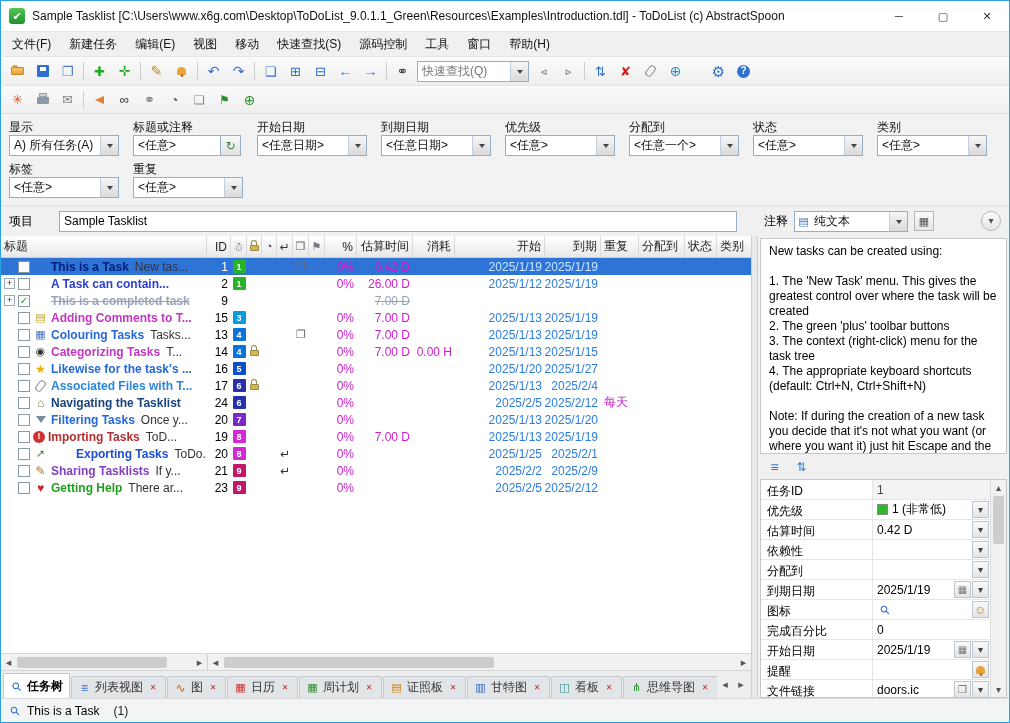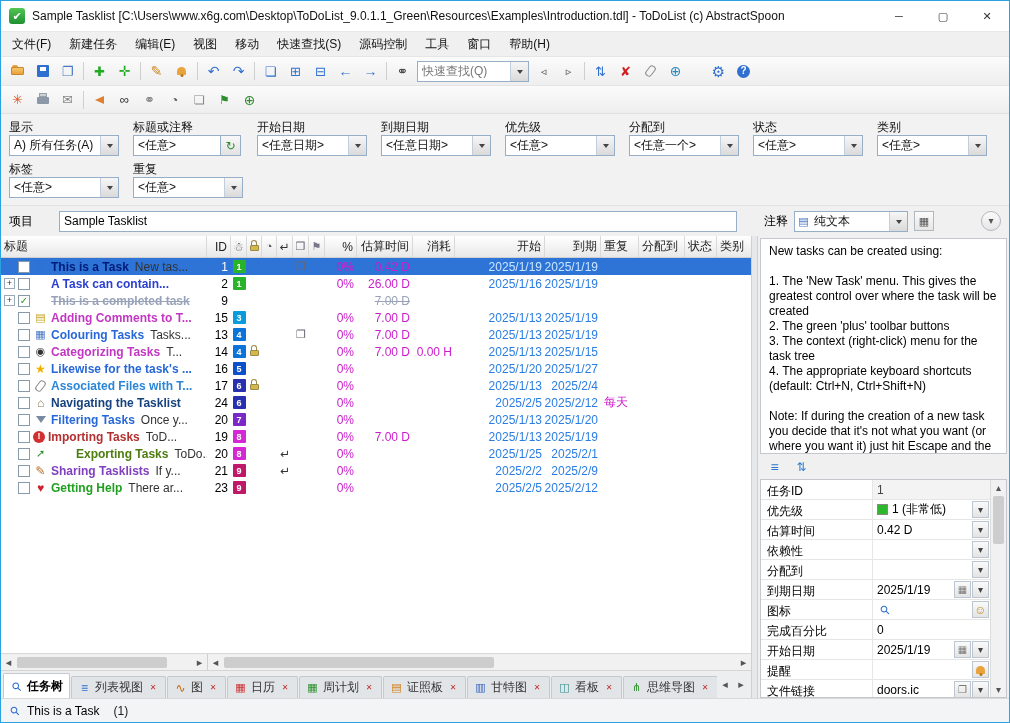--- a/index.html
+++ b/index.html
@@ -452,21 +452,21 @@
               <span class="pri" style="background: rgb(40, 180, 40);">1</span>
             </div>
             <div class="tcell c-lock"></div>
             <div class="tcell c-clock"></div>
             <div class="tcell c-ret"></div>
             <div class="tcell c-file"></div>
             <div class="tcell c-flag"></div>
             <div class="tcell c-pct">0%</div>
             <div class="tcell c-est">26.00 D</div>
             <div class="tcell c-spent"></div>
-            <div class="tcell c-start">2025/1/16</div>
+            <div class="tcell c-start">2025/1/12</div>
             <div class="tcell c-due">2025/1/19</div>
             <div class="tcell c-recur"></div>
             <div class="tcell c-assign"></div>
             <div class="tcell c-status"></div>
             <div class="tcell c-cat"></div>
           </div>
           <div class="trow completed">
             <div class="tcell c-title">
               <span class="expander">
                 <span class="ic" style="color: rgb(51, 51, 51); font-size: 9px;">+</span>
@@ -710,21 +710,21 @@
             <div class="tcell c-recur"></div>
             <div class="tcell c-assign"></div>
             <div class="tcell c-status"></div>
             <div class="tcell c-cat"></div>
           </div>
           <div class="trow">
             <div class="tcell c-title">
               <span class="expander hide"></span>
               <span class="cbx"></span>
               <span class="ic" style="color: rgb(47, 143, 47); font-size: 11px;">➚</span>
-              <span class="ttl" style="color: #4d7c0f; margin-left: 28px;">Exporting Tasks</span>
+              <span class="ttl" style="color: #1d4ed8; margin-left: 28px;">Exporting Tasks</span>
               <span class="sub">ToDo...</span>
             </div>
             <div class="tcell c-id">20</div>
             <div class="tcell c-pri">
               <span class="pri" style="background: rgb(212, 40, 212);">8</span>
             </div>
             <div class="tcell c-lock"></div>
             <div class="tcell c-clock"></div>
             <div class="tcell c-ret">
               <span class="ic" style="color: rgb(51, 51, 51); font-size: 12px;">↵</span>

